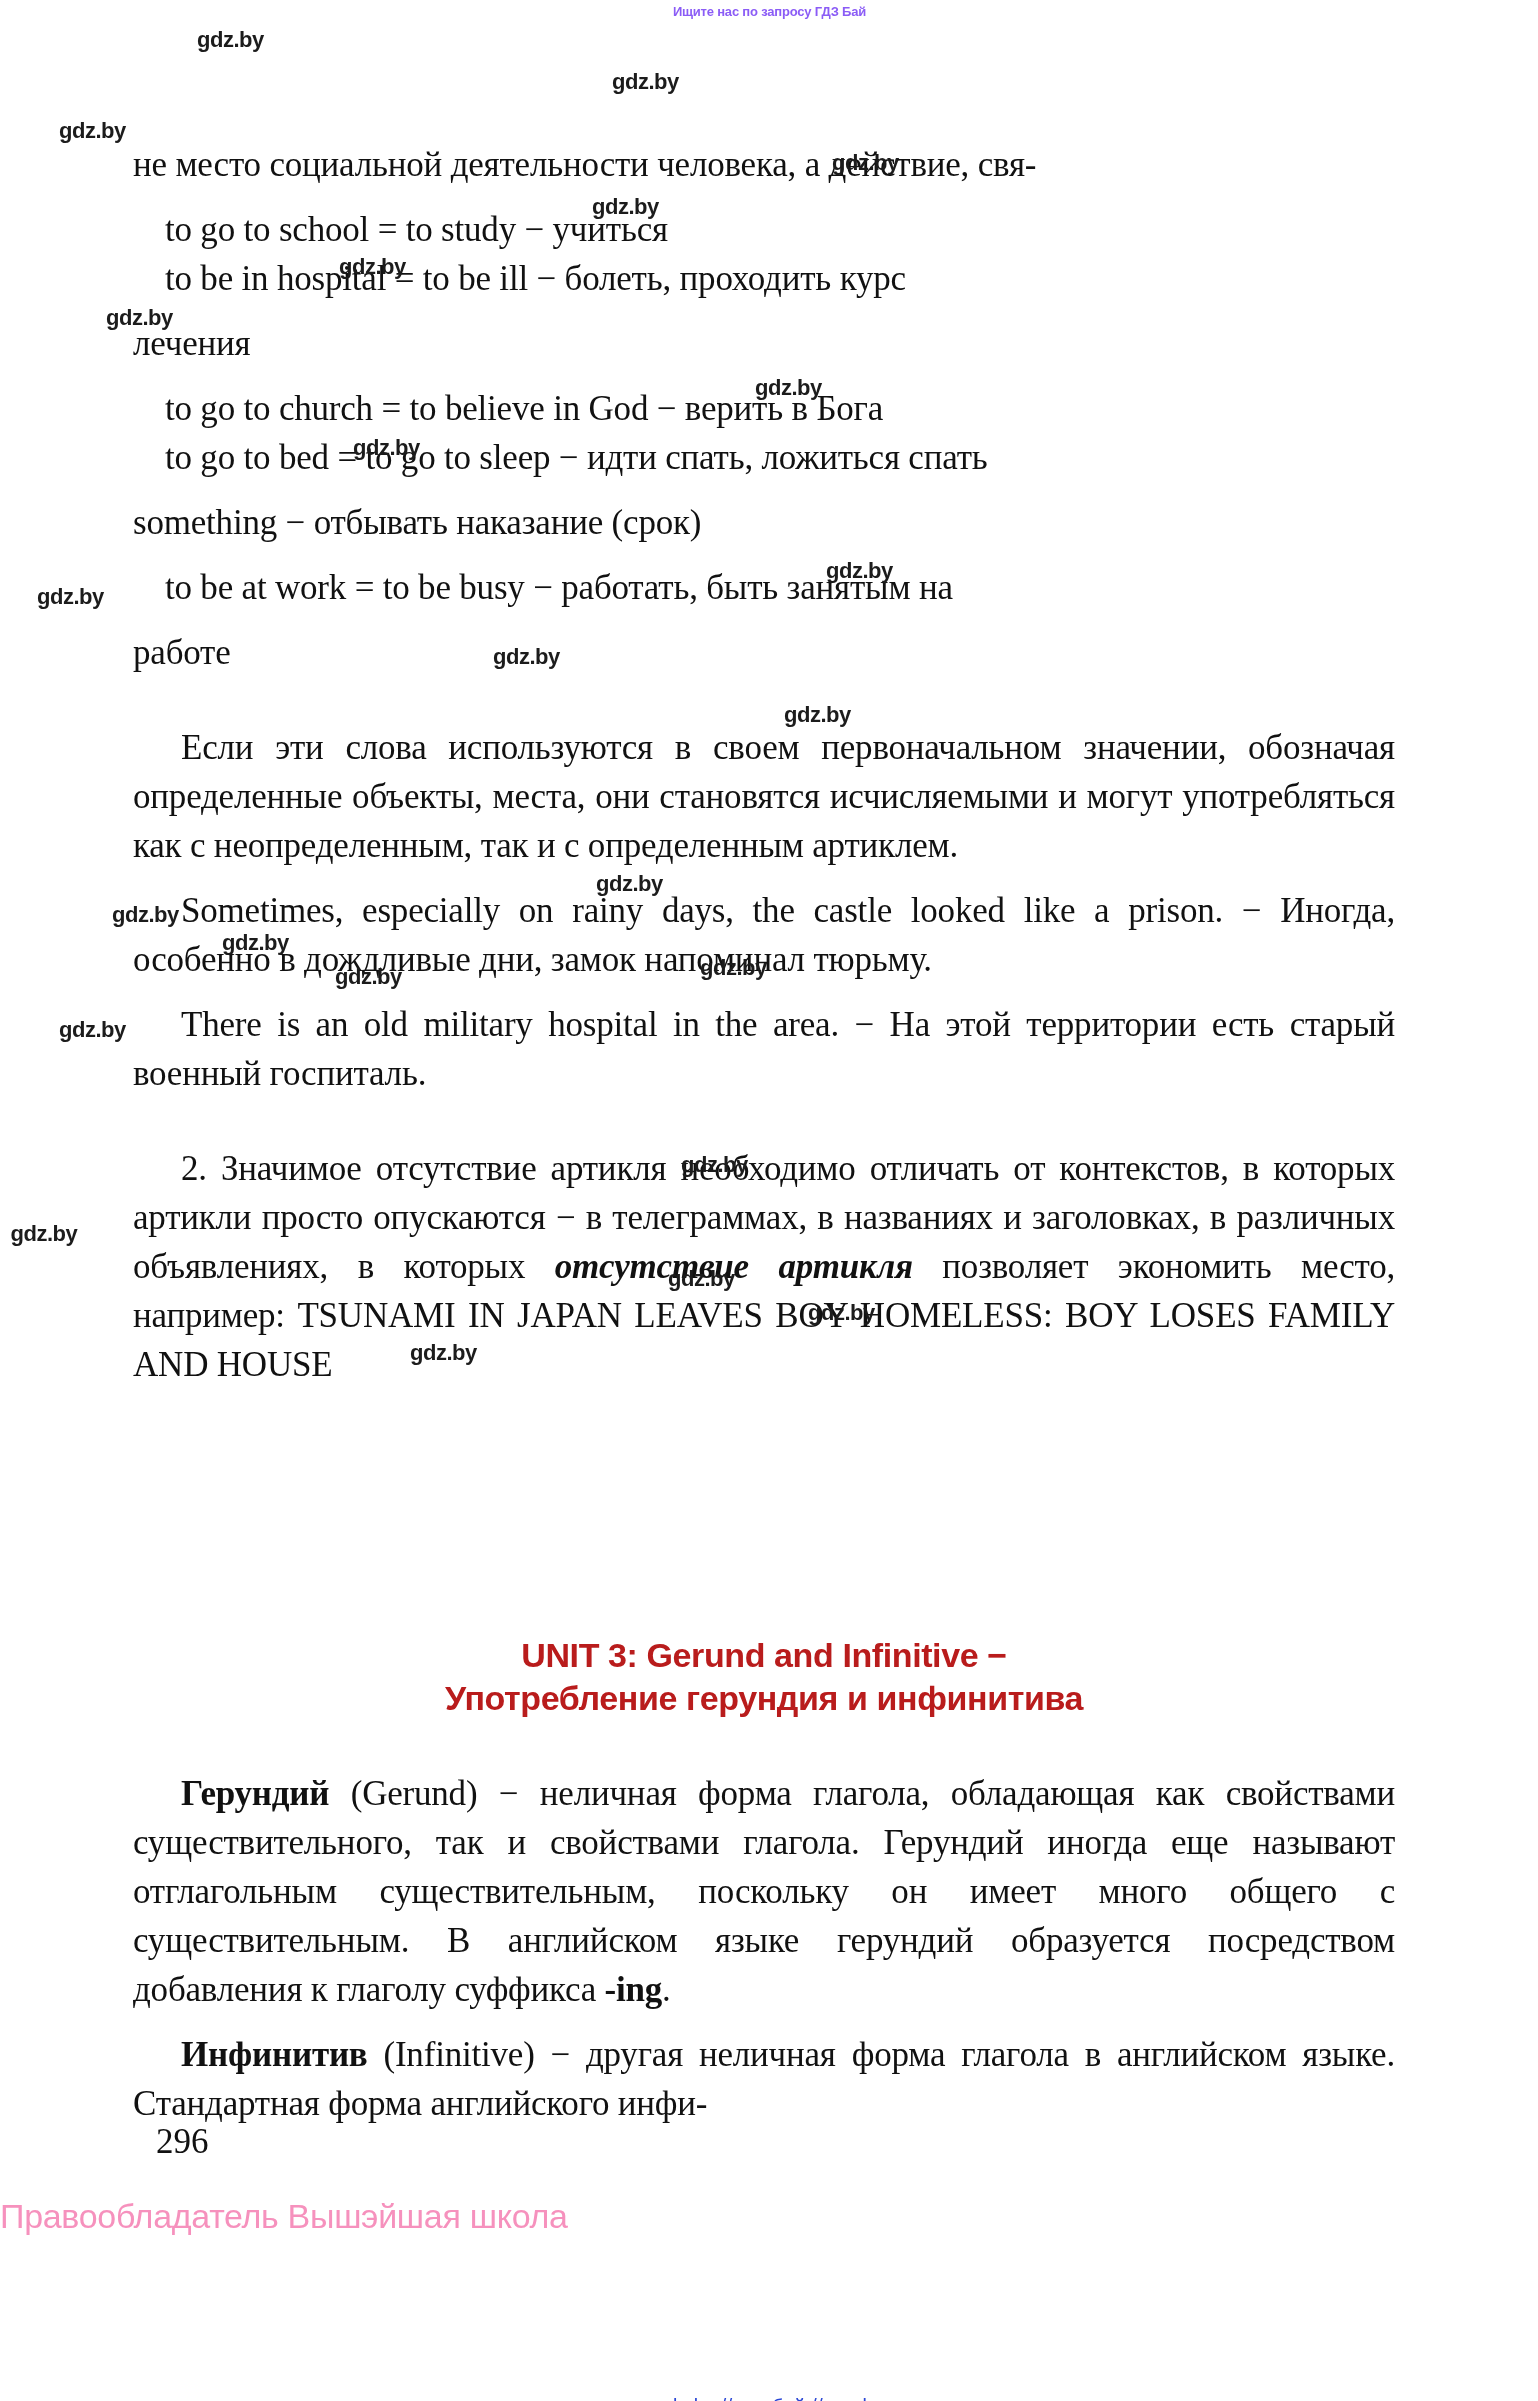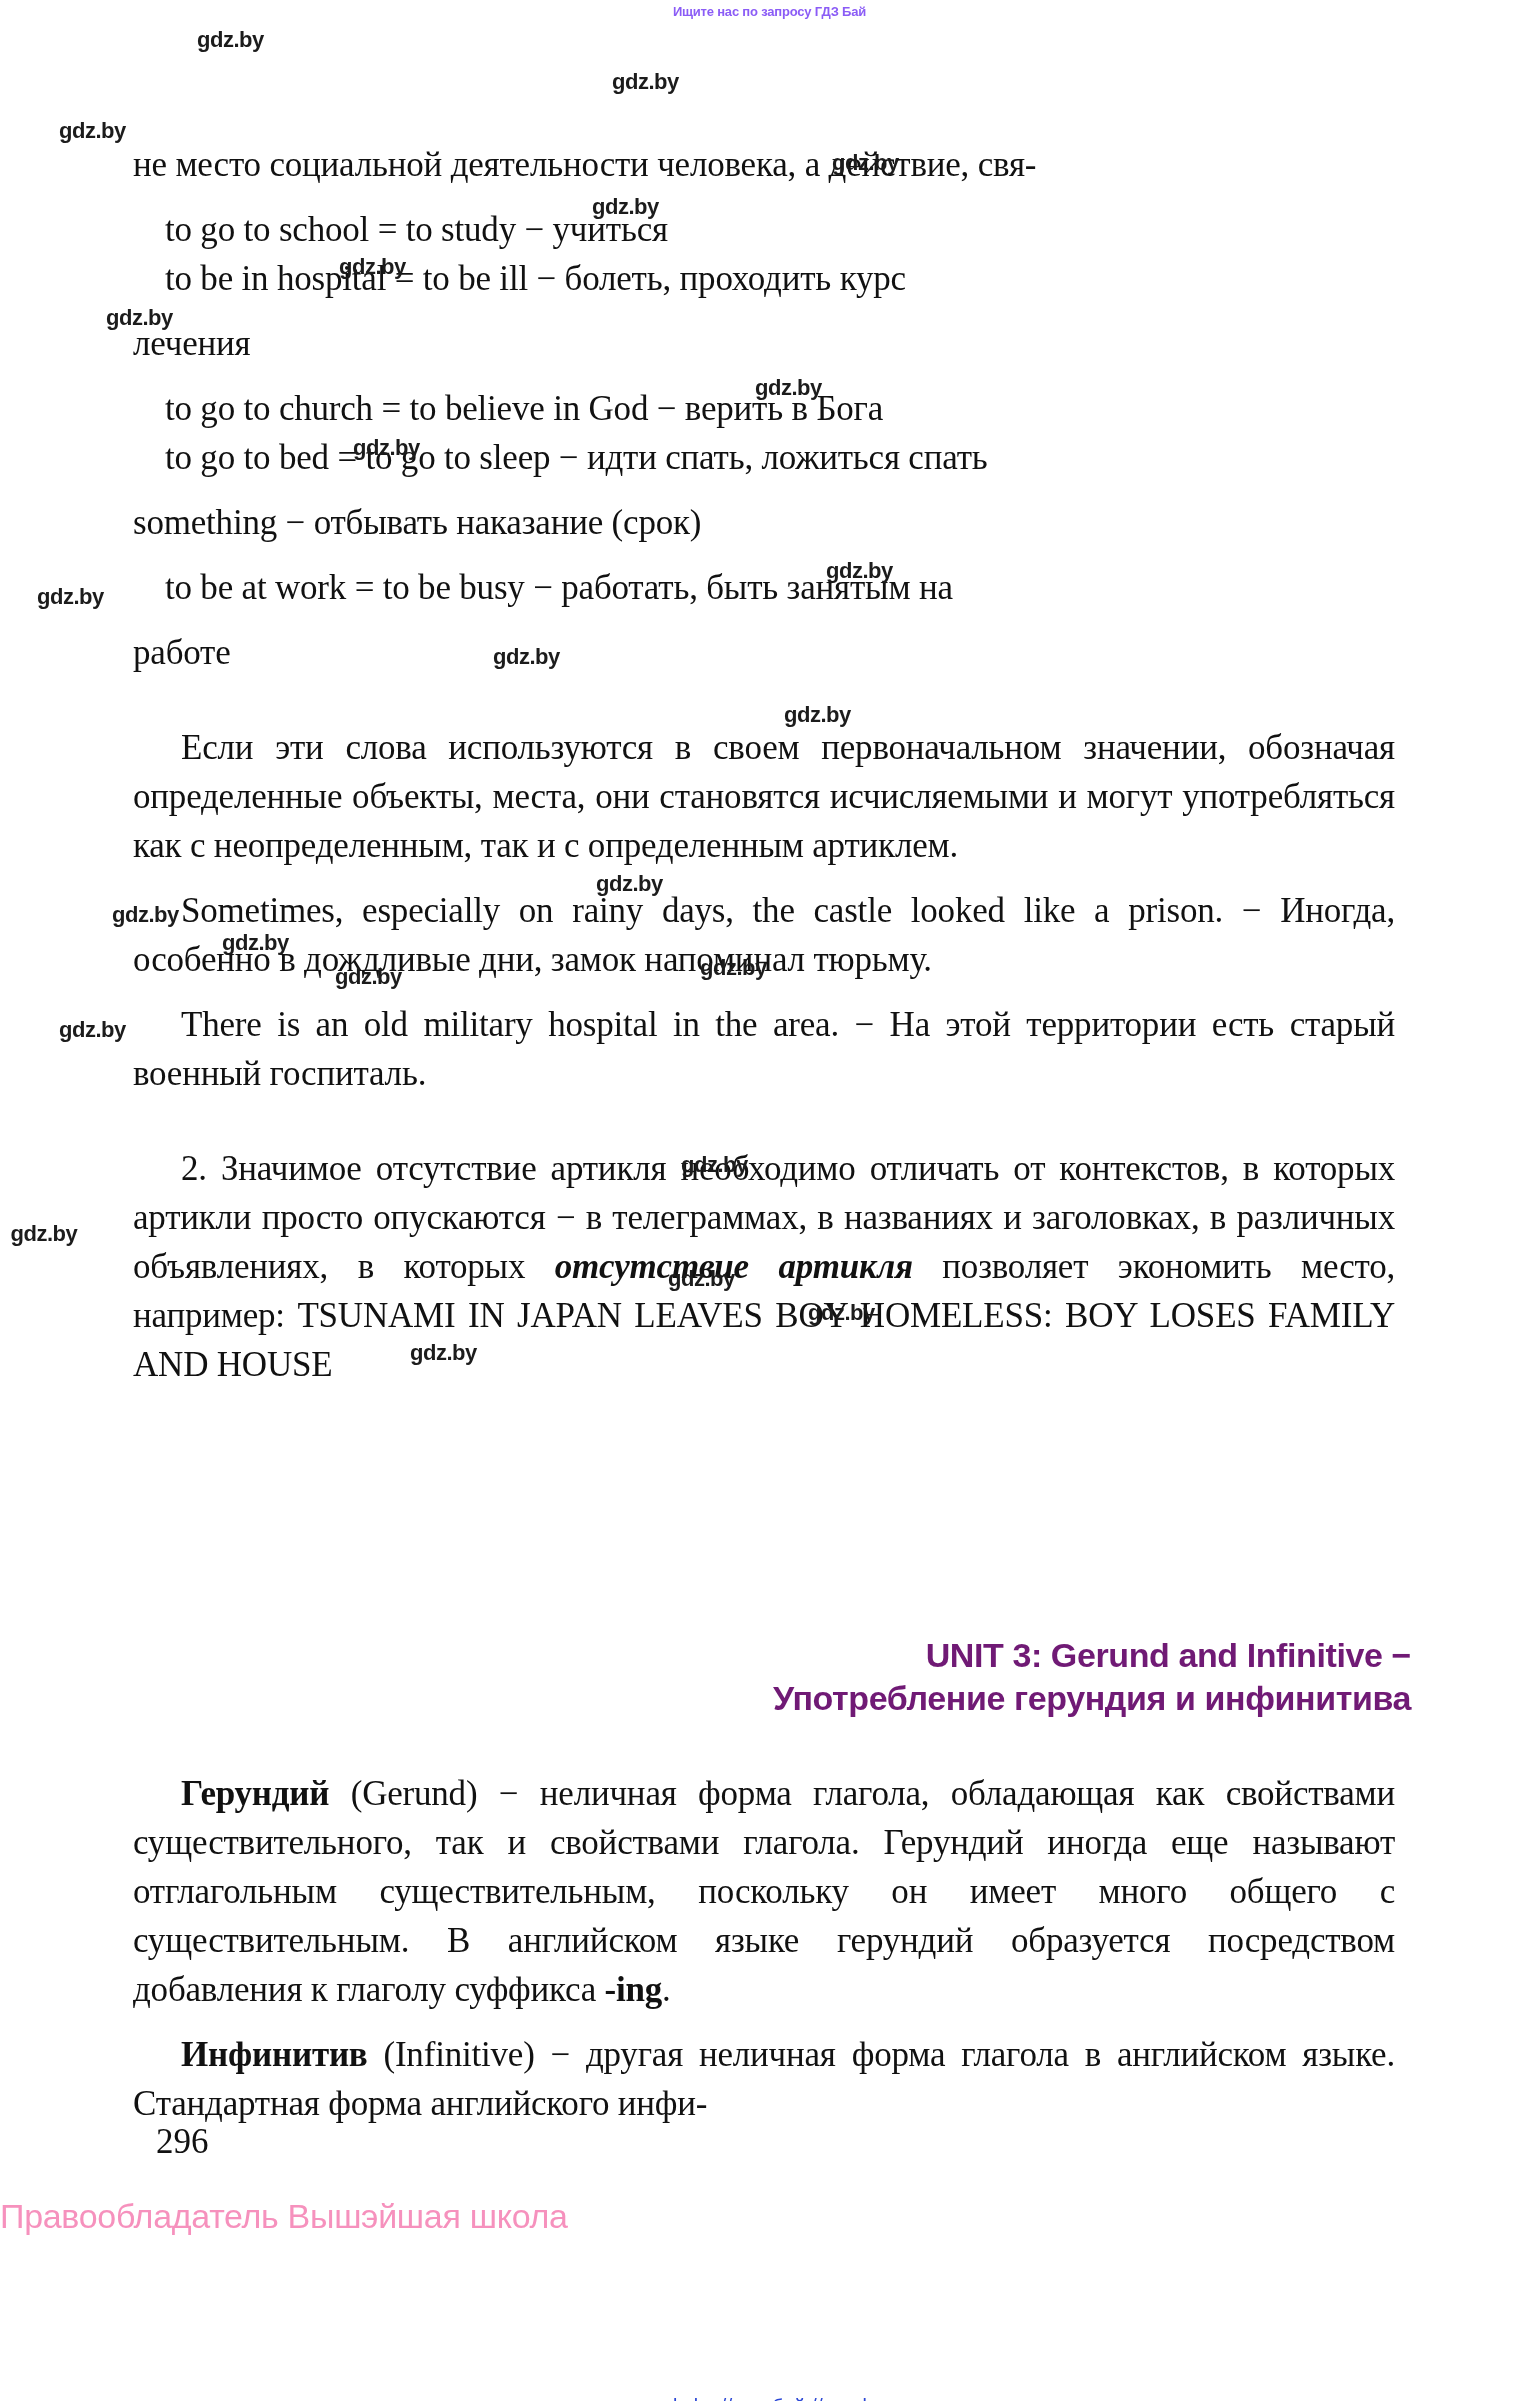--- a/index.html
+++ b/index.html
@@ -91,26 +91,26 @@
   .spacer-sm { height: 14px; }
 
   b.bold { font-weight: 700; }
   i.ital { font-style: italic; font-weight: 700; }
 
   
   .unit-heading {
     position: absolute;
     left: 117px;
     width: 1294px;
-    text-align: right;
+    text-align: center;
     font-family: "Liberation Sans", sans-serif;
     font-weight: 700;
     font-size: 34px;
     line-height: 43px;
-    color: #701a75;
+    color: #b91c1c;
     letter-spacing: -0.4px;
   }
   .unit-heading .l1 { display: block; }
   .unit-heading .l2 { display: block; }
 
   
   .page-number {
     position: absolute;
     left: 131px;
     font-family: "Liberation Serif", serif;

